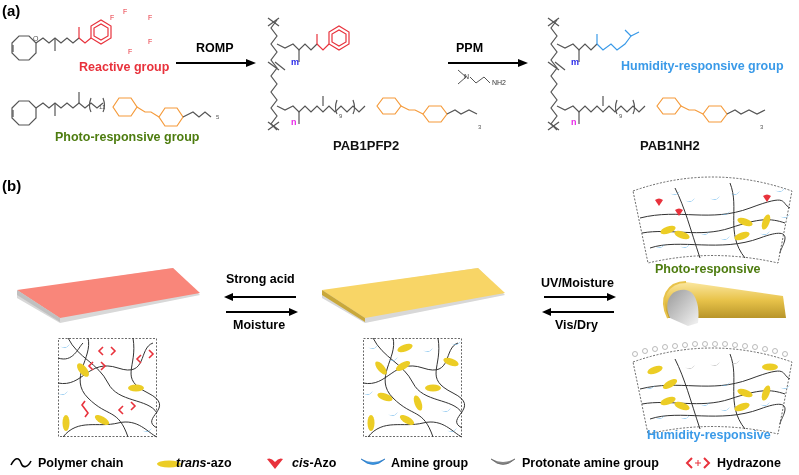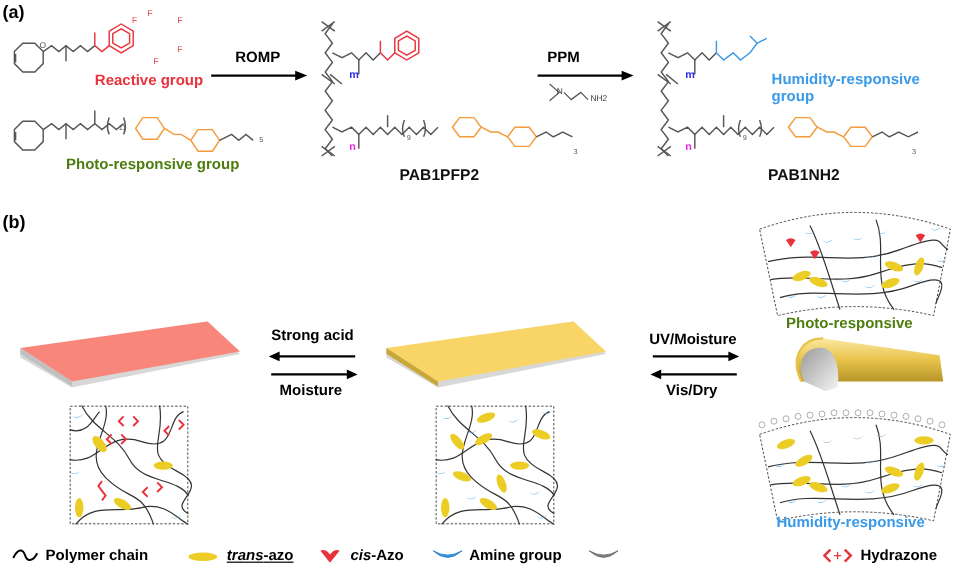--- a/index.html
+++ b/index.html
@@ -151,21 +151,21 @@
     <polygon points="158,104 164,96 176,96 182,104 176,112 164,112"></polygon>
   </g>
   <g stroke="#555" stroke-width="1.2" fill="none">
     <polyline points="182,104 190,100 196,104 204,100 212,104 220,100"></polyline>
   </g>
 </svg>
 <div class="abs" style="left:571px;top:57px;font-size:9px;font-weight:bold;color:#2a2ae8;">m</div>
 <div class="abs" style="left:571px;top:117px;font-size:9px;font-weight:bold;color:#e82ae8;">n</div>
 <div class="abs" style="left:619px;top:113px;font-size:6px;color:#555;">9</div>
 <div class="abs" style="left:760px;top:124px;font-size:6px;color:#555;">3</div>
-<div class="abs blue lbl12" style="left:615px;top:59px;padding-left:28px;">Humidity-responsive  group</div>
+<div class="abs blue lbl12" style="left:593px;top:59px;padding-left:28px;">Humidity-responsive  group</div>
 <div class="abs cname" style="left:640px;top:138px;">PAB1NH2</div>
 
 <div class="abs plabel" style="left:2px;top:177px;">(b)</div>
 
 <svg width="200" height="60" style="left:15px;top:268px;">
   <polygon points="2,23 158,0 185,27 45,55 2,30" fill="#d8d8d8"></polygon>
   <polygon points="2,22 158,0 185,25 45,50" fill="#f9867a"></polygon>
   <polygon points="2,22 45,50 45,54 2,27" fill="#c0c0c0"></polygon>
 </svg>
 
@@ -367,34 +367,35 @@
 
 <div class="legend">
   <svg width="22" height="12" style="left:10px;top:5px;">
     <path d="M1,8 C5,0 9,0 11,6 C13,12 18,10 21,4" fill="none" stroke="#000" stroke-width="1.6"></path>
   </svg>
   <span style="left:38px;">Polymer chain</span>
 
   <svg width="26" height="10" style="left:156px;top:7px;">
     <ellipse cx="13" cy="5" rx="12" ry="3.5" fill="#eccd25"></ellipse>
   </svg>
-  <span style="left:189px;text-decoration:underline;"><i>trans</i><span style="position:static;">-azo</span></span>
+  <span style="left:176px;"><i>trans</i><span style="position:static;">-azo</span></span>
 
   <svg width="18" height="14" style="left:266px;top:5px;">
     <path d="M1,2 L9,12 L17,2 Q13,0 9,5 Q5,0 1,2Z" fill="#e8323c"></path>
   </svg>
   <span style="left:292px;"><i>cis</i><span style="position:static;">-Azo</span></span>
 
   <svg width="26" height="14" style="left:360px;top:4px;">
     <path d="M1,3 Q13,14 25,3 Q13,10 1,3Z" fill="#3a9ae8" stroke="#1a6ab8" stroke-width="0.6"></path>
   </svg>
   <span style="left:391px;">Amine group</span>
 
   <svg width="26" height="14" style="left:490px;top:4px;">
     <path d="M1,3 Q13,14 25,3 Q13,10 1,3Z" fill="#888" stroke="#555" stroke-width="0.6"></path>
   </svg>
+  <span style="left:522px;">Protonate amine group</span>
 
   <svg width="24" height="12" style="left:686px;top:5px;">
     <path d="M6,1 L1,6 L6,11 M18,1 L23,6 L18,11" fill="none" stroke="#e8323c" stroke-width="2"></path>
     <path d="M12,3 L12,9 M9,6 L15,6" stroke="#e8323c" stroke-width="1"></path>
   </svg>
   <span style="left:717px;">Hydrazone</span>
 </div>
 
 </body></html>

